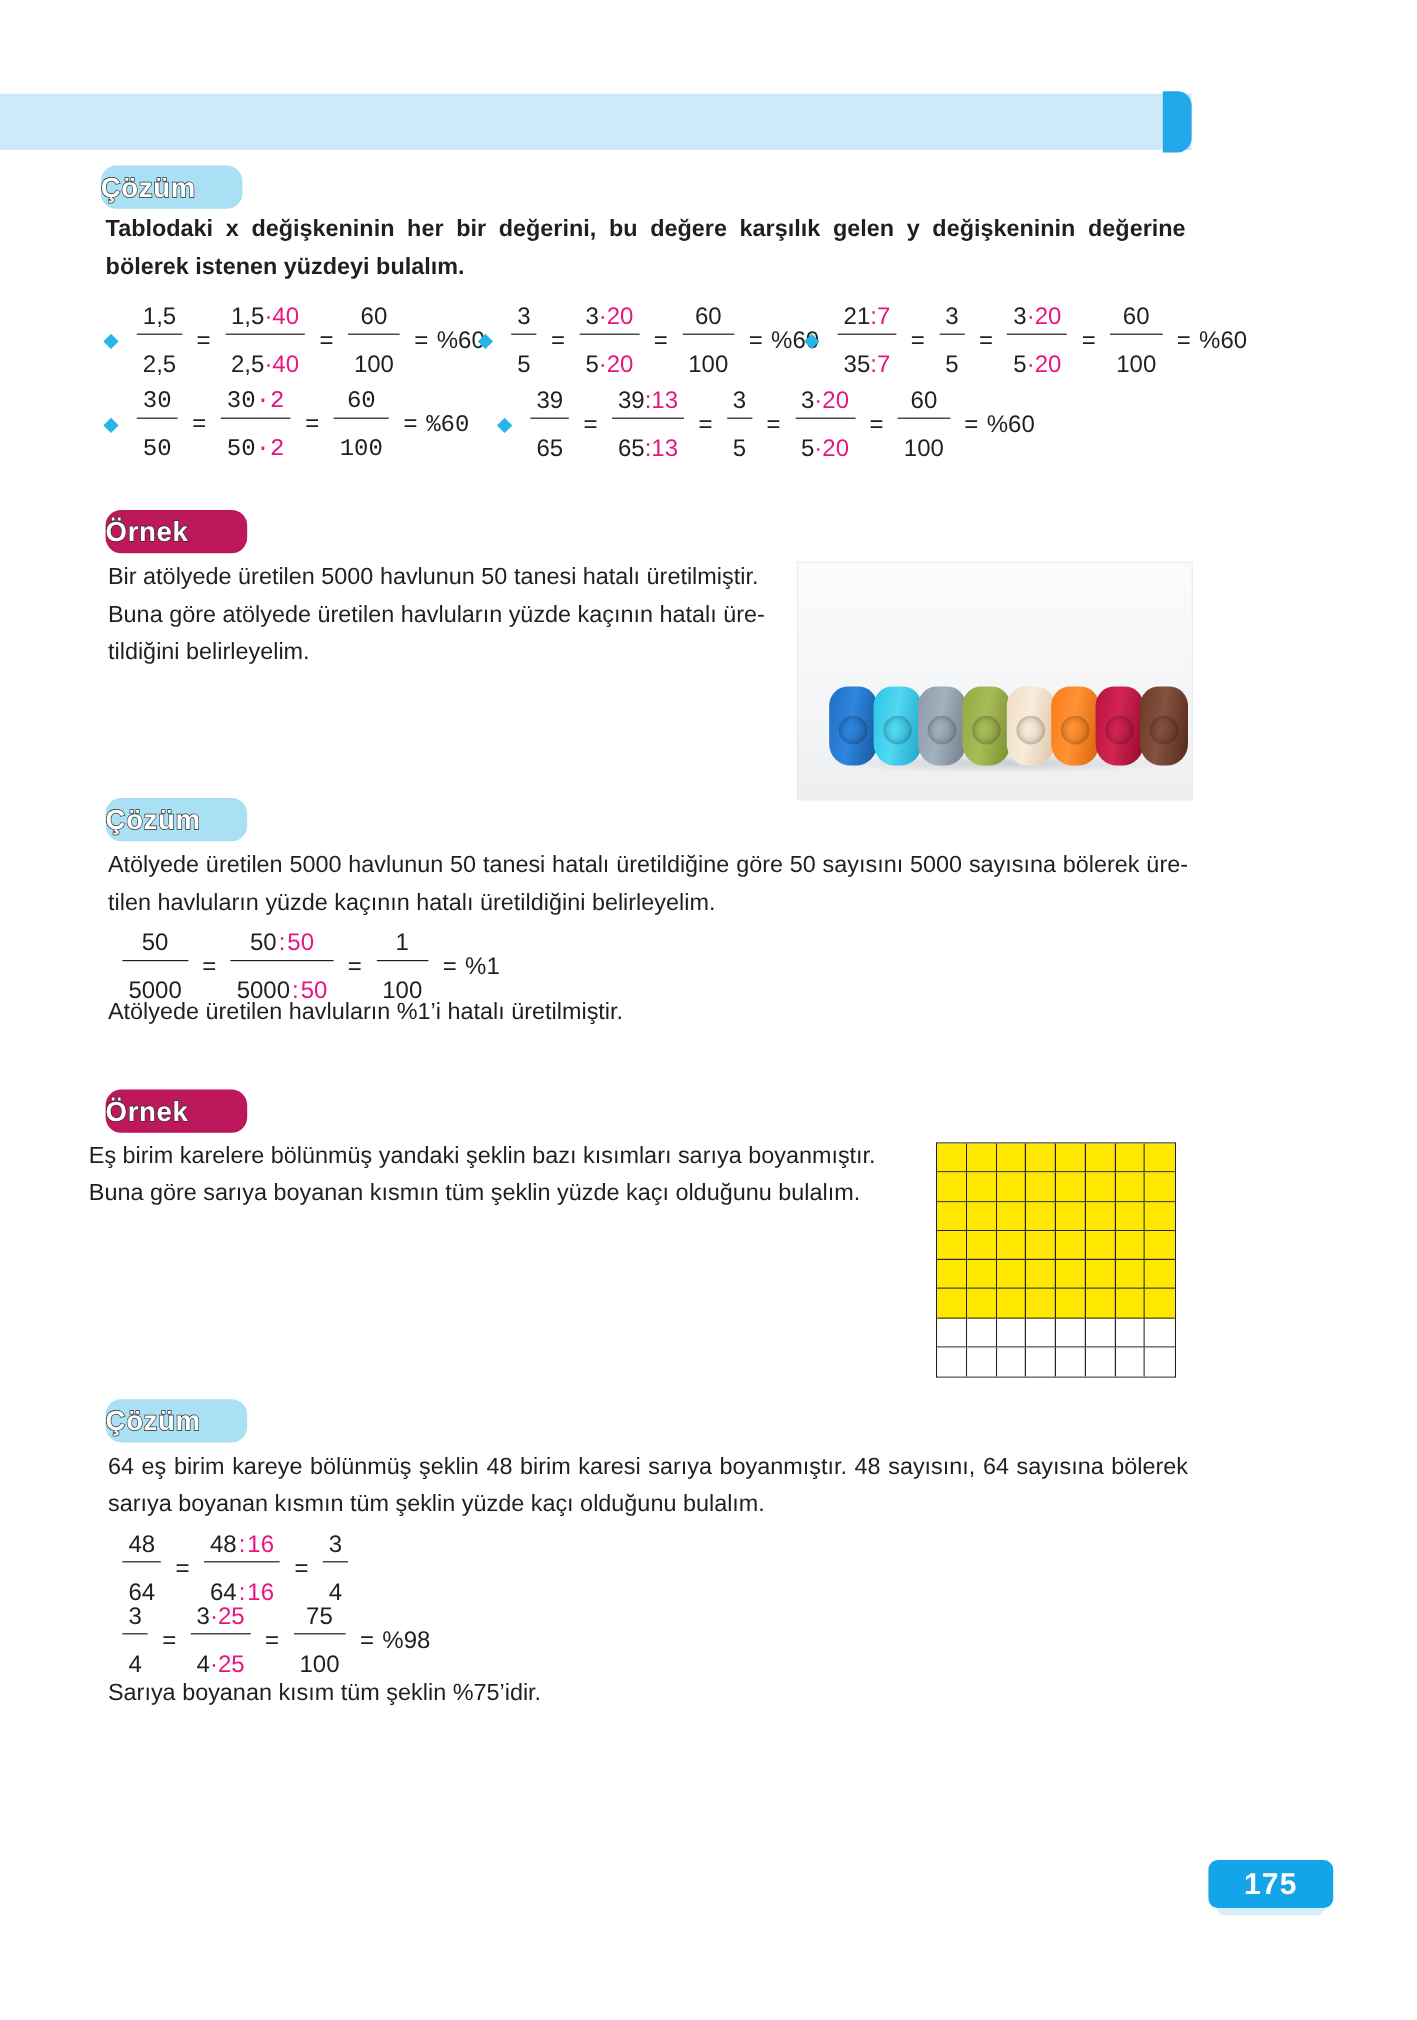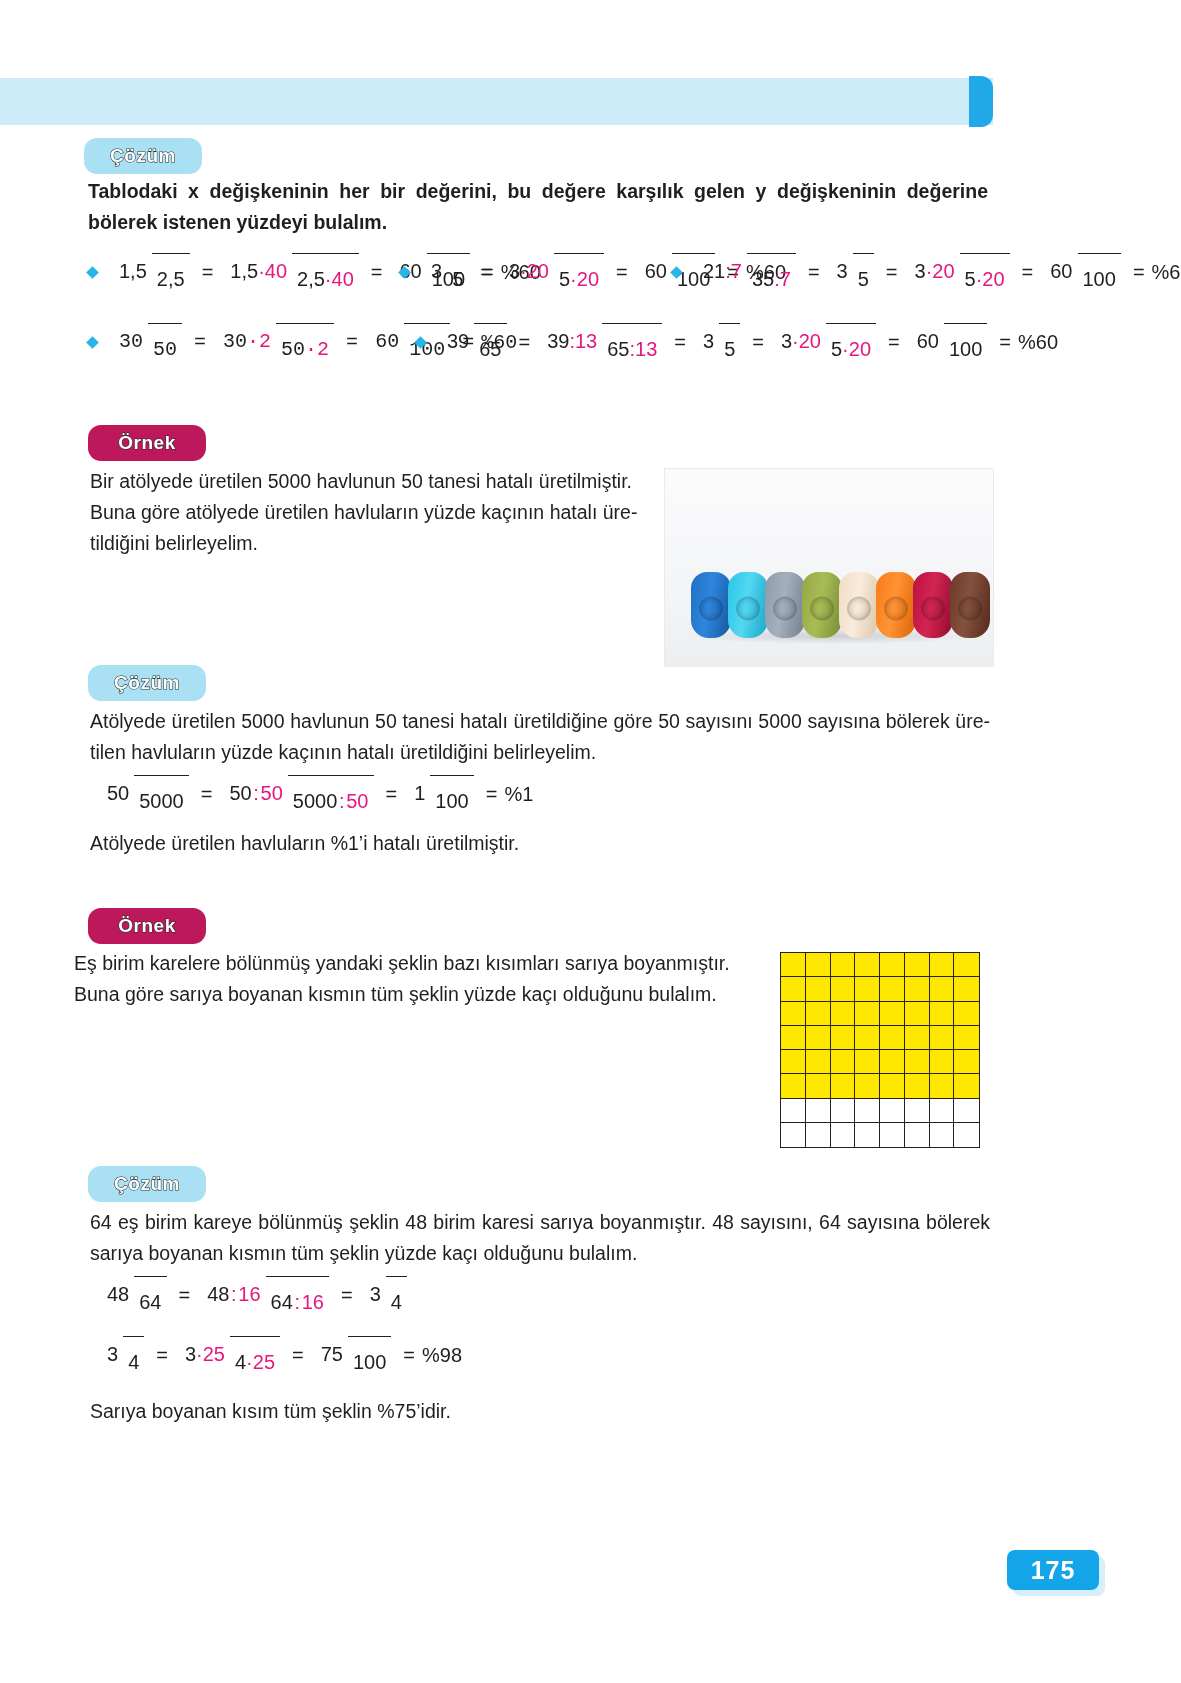--- a/index.html
+++ b/index.html
@@ -41,23 +41,23 @@
     left: 0;
     top: 0;
     width: 1181px;
     height: 1683px;
   }
 
   
   .badge {
     display: inline-block;
     border-radius: 13px;
-    text-align: center;
+    text-align: left;
     font-weight: bold;
-    font-size: 19px;
+    font-size: 23px;
     line-height: 36px;
     color: #ffffff;
     letter-spacing: 0.5px;
     -webkit-text-stroke: 1.1px #2b2b2b;
     paint-order: stroke fill;
   }
   .badge-cozum {
     background: #a9e0f3;
     width: 118px;
     height: 36px;
@@ -91,21 +91,21 @@
   .bullet {
     width: 9px;
     height: 9px;
     background: #27b4e8;
     transform: rotate(45deg);
     margin-right: 10px;
     flex: none;
   }
   .frac {
     display: inline-flex;
-    flex-direction: row;
+    flex-direction: column;
     align-items: center;
     margin: 0 7px;
     vertical-align: middle;
   }
   .frac .num {
     padding: 0 5px 2px 5px;
     font-size: 20px;
     line-height: 23px;
   }
   .frac .den {
@@ -196,21 +196,21 @@
     top: 6px;
     width: 92px;
     height: 40px;
     background: #d7eefb;
     border-radius: 8px;
   }
   #page-number {
     position: absolute;
     left: 0;
     top: 0;
-    width: 92px;
+    width: 104px;
     height: 40px;
     background: #13a5e8;
     border-radius: 8px;
     color: #ffffff;
     font-size: 25px;
     font-weight: bold;
     line-height: 40px;
     text-align: center;
     letter-spacing: 1px;
   }

